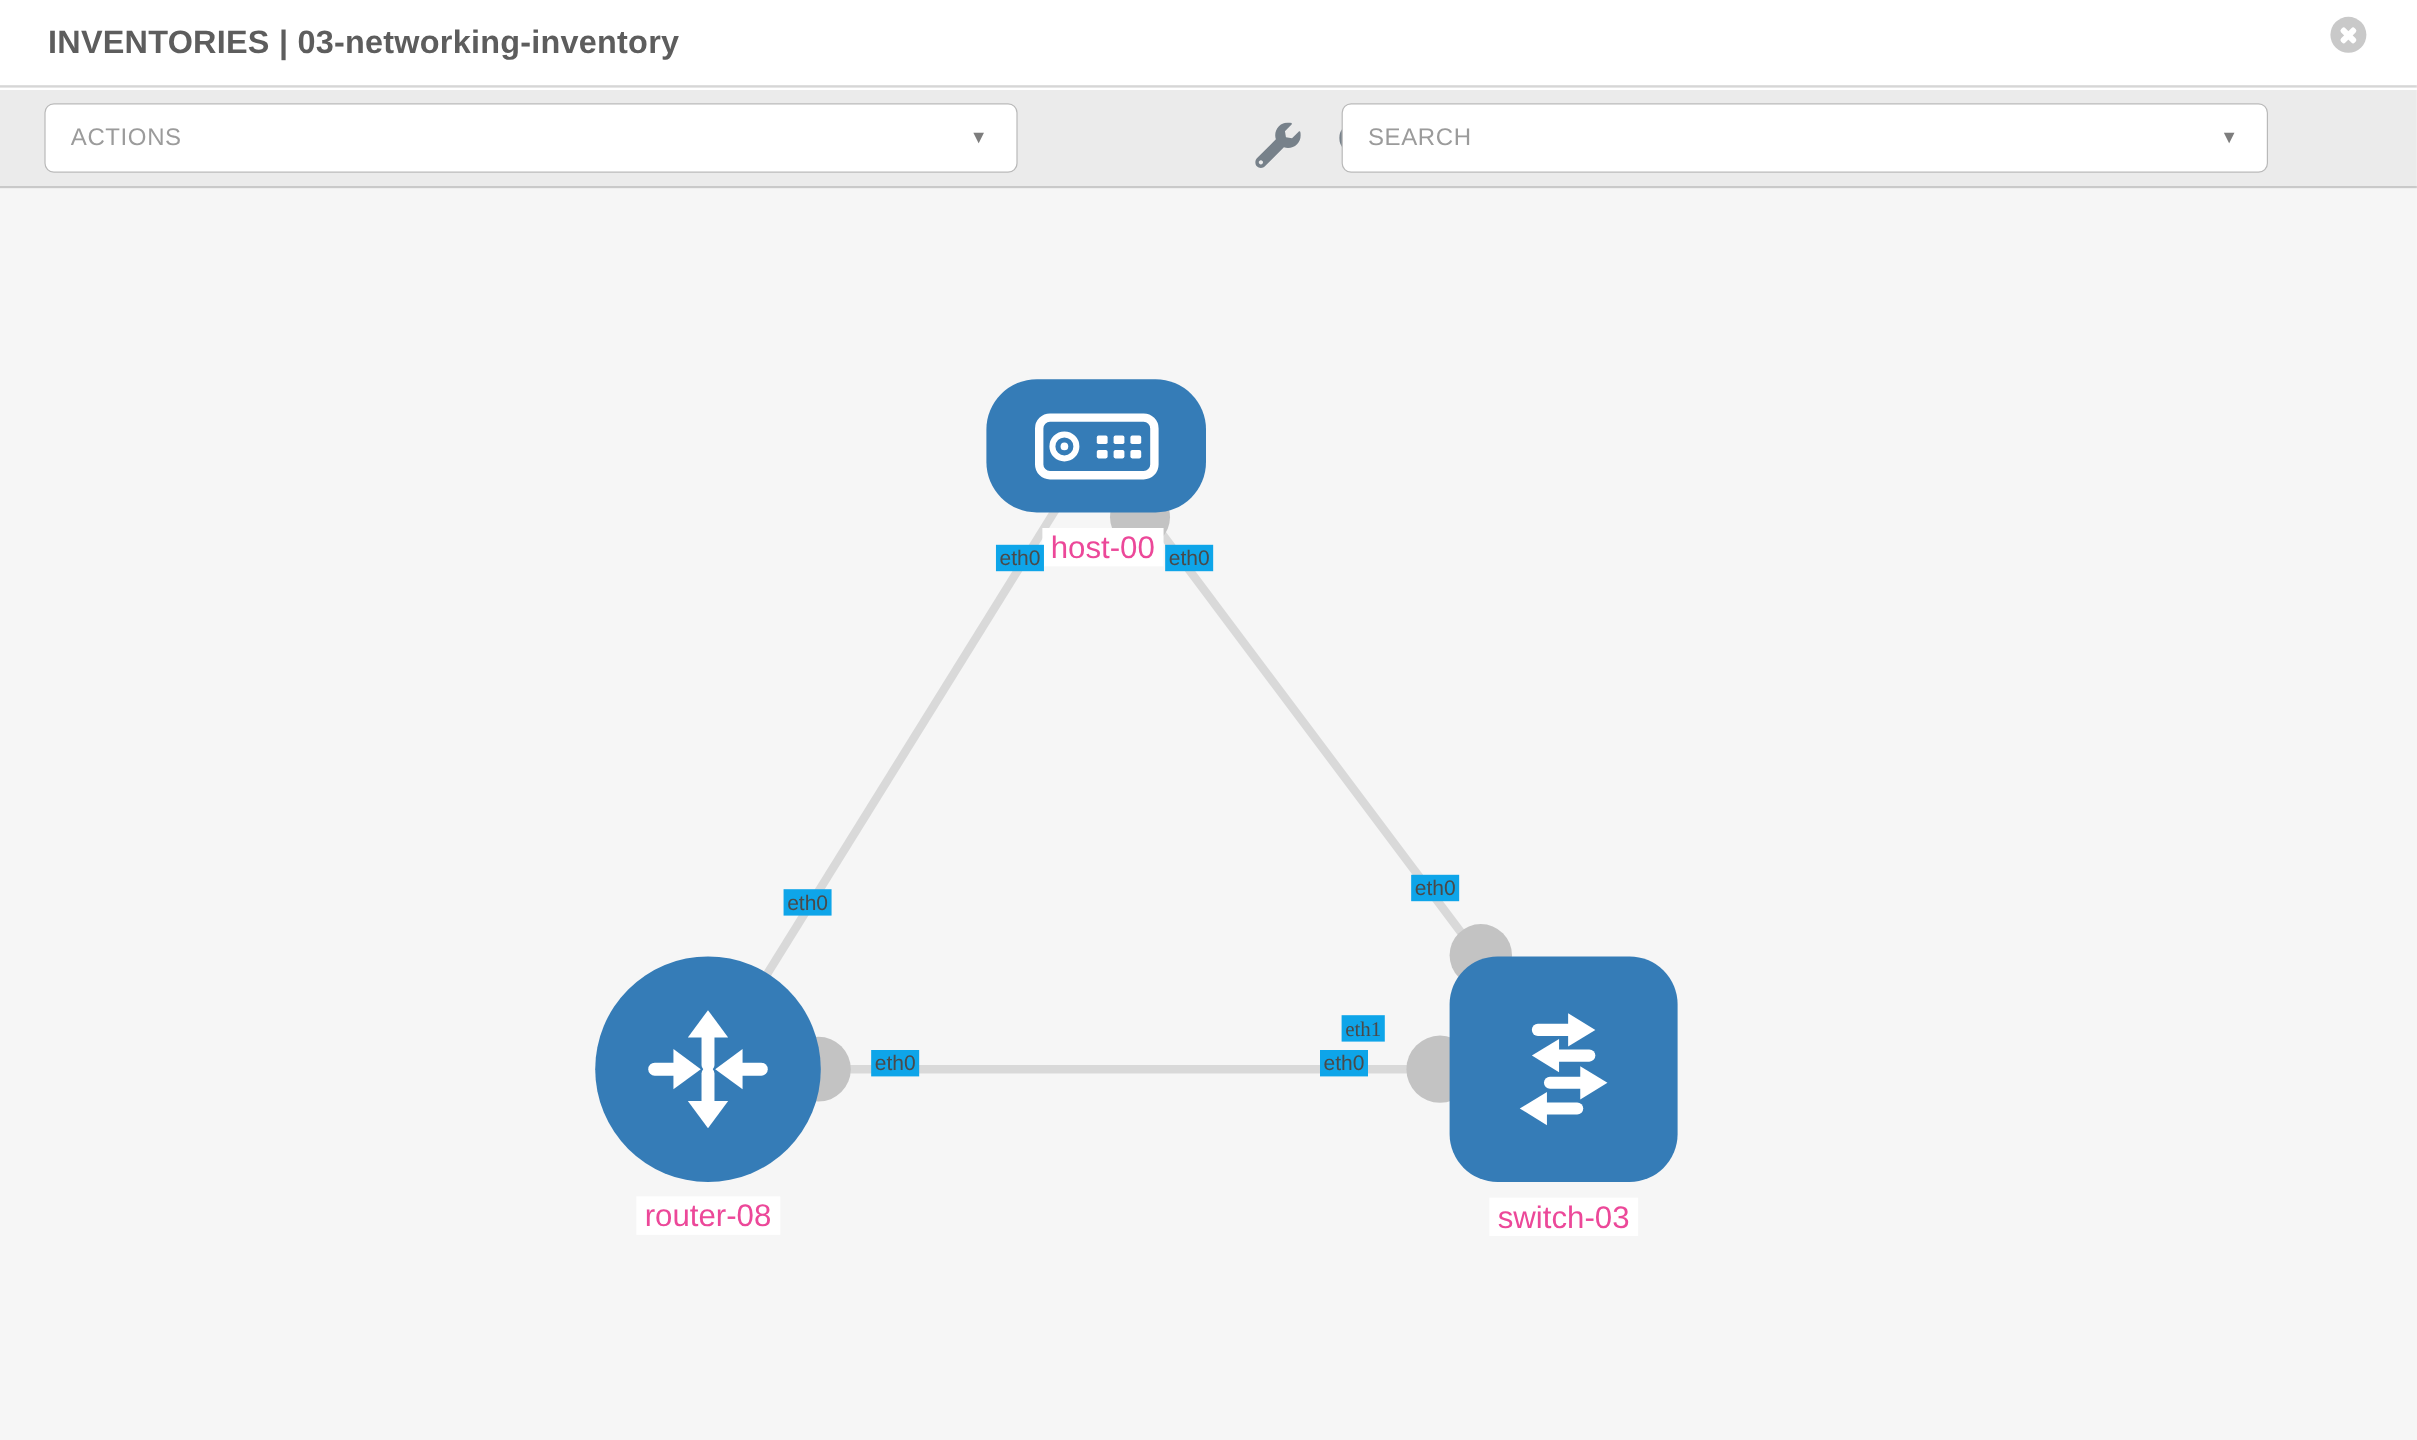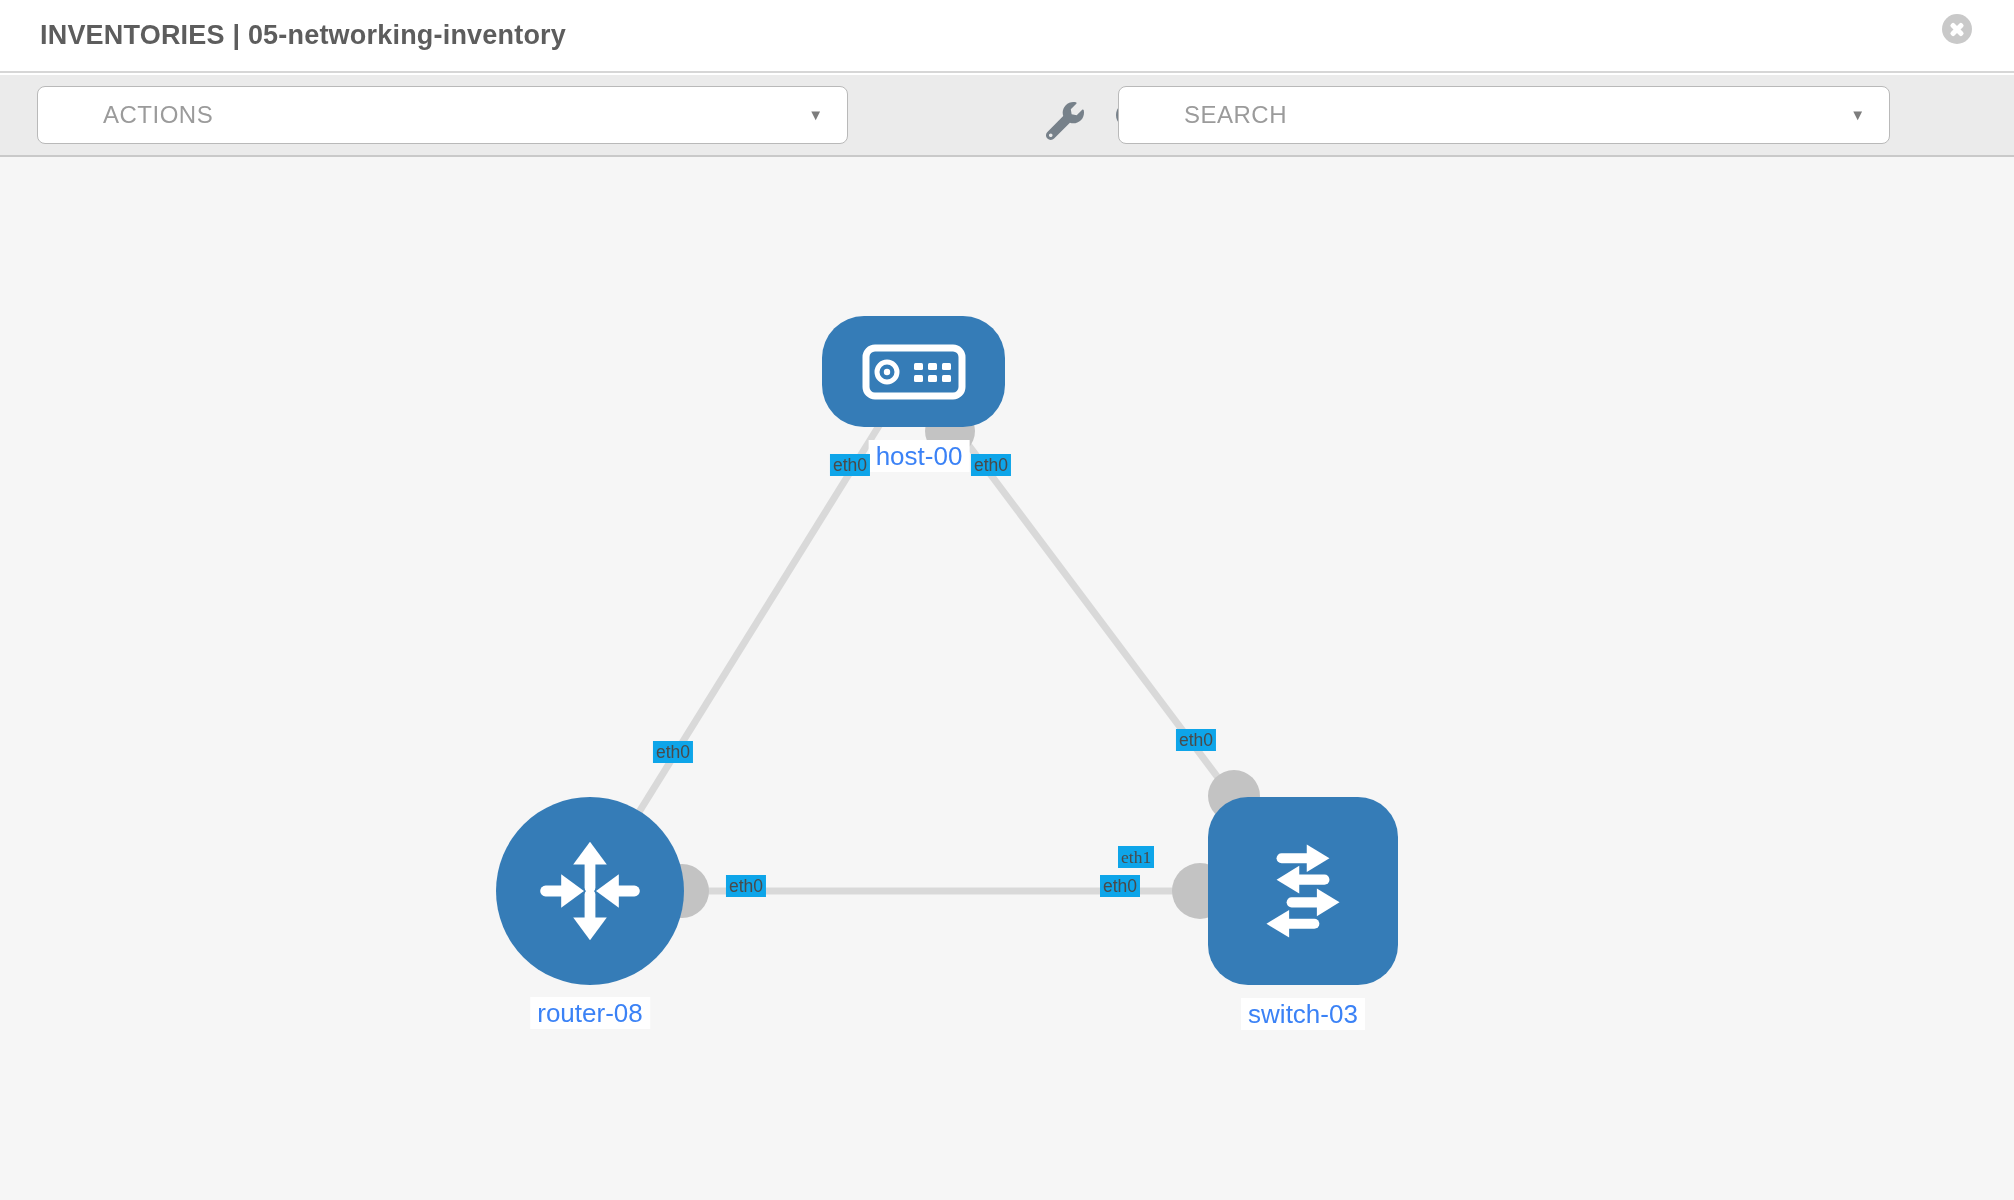--- a/index.html
+++ b/index.html
@@ -36,21 +36,21 @@
     position:absolute; left:0; top:75px; width:2014px; height:82px;
     background:#ebebeb; border-bottom:2px solid #c9c9c9;
   }
   .dropdown {
     position:absolute; top:11px; height:58px;
     background:#ffffff; border:1px solid #b9b9b9; border-radius:8px;
     cursor:pointer;
   }
   .dropdown .dd-label {
     position:absolute; left:21px; top:0; height:56px; line-height:56px;
-    font-size:24px; color:#9b9b9b; letter-spacing:0.5px; white-space:nowrap;margin-left:44px;
+    font-size:20px; color:#9b9b9b; letter-spacing:0.5px; white-space:nowrap;
   }
   .dropdown .dd-arrow {
     position:absolute; right:24px; top:0; height:56px; line-height:56px;
     font-size:15px; color:#7d7d7d;
   }
   .dd-actions { left:37px;  width:811px; }
   .dd-search  { left:1118px; width:772px; }
   .tool-icon-btn {
     position:absolute; top:24px; width:44px; height:44px;
     display:flex; align-items:center; justify-content:center; cursor:pointer;
@@ -72,21 +72,21 @@
     position:absolute; background:#357cb7; z-index:3;
     display:flex; align-items:center; justify-content:center; cursor:pointer;
   }
   .node svg { display:block; }
   .node-host   { left:822px;  top:159px; width:183px; height:111px; border-radius:42px; }
   .node-router { left:496px;  top:640px; width:188px; height:188px; border-radius:50%; }
   .node-switch { left:1208px; top:640px; width:190px; height:188px; border-radius:40px; }
 
   .node-label {
     position:absolute; z-index:4; transform:translateX(-50%);
-    background:#ffffff; color:#3b82f6; font-size:26px; line-height:32px;
+    background:#ffffff; color:#ec4899; font-size:26px; line-height:32px;
     padding:0 7px; white-space:nowrap;
   }
   .iface-label {
     position:absolute; z-index:5; background:#0ea5e9; color:#4a4a4a;
     font-size:17.5px; line-height:22px; padding:0 3px; white-space:nowrap;
   }
   .iface-center { transform:translateX(-50%); }
   .z6 { z-index:6; }
 
   
@@ -114,21 +114,21 @@
     position:absolute; left:223px; top:41px; width:36px; height:36px;
     background:#337ab7; border-radius:50%; cursor:grab;
   }
 </style>
 </head>
 <body>
 
 <div id="app">
 
   <div class="header">
-    <div class="header-title">INVENTORIES | 05-networking-inventory</div>
+    <div class="header-title">INVENTORIES | 03-networking-inventory</div>
     <div class="close-btn">
       <div class="xbar a"></div>
       <div class="xbar b"></div>
     </div>
   </div>
 
   <div class="toolbar">
 
     <div class="dropdown dd-actions">
       <span class="dd-label">ACTIONS</span>

